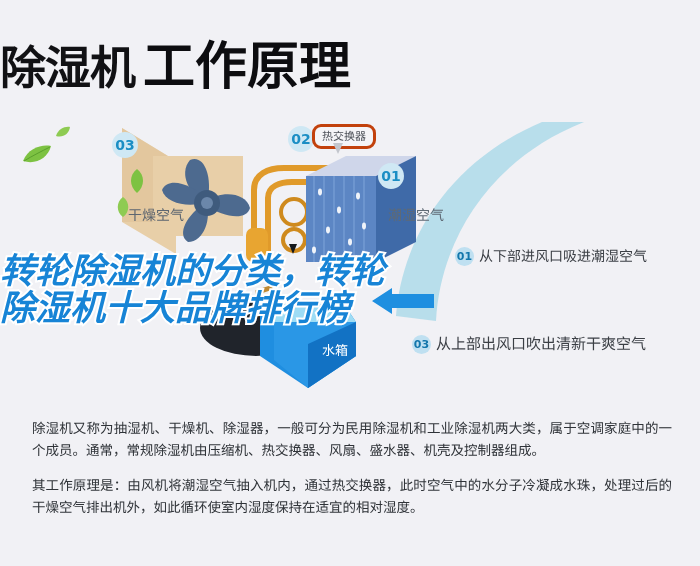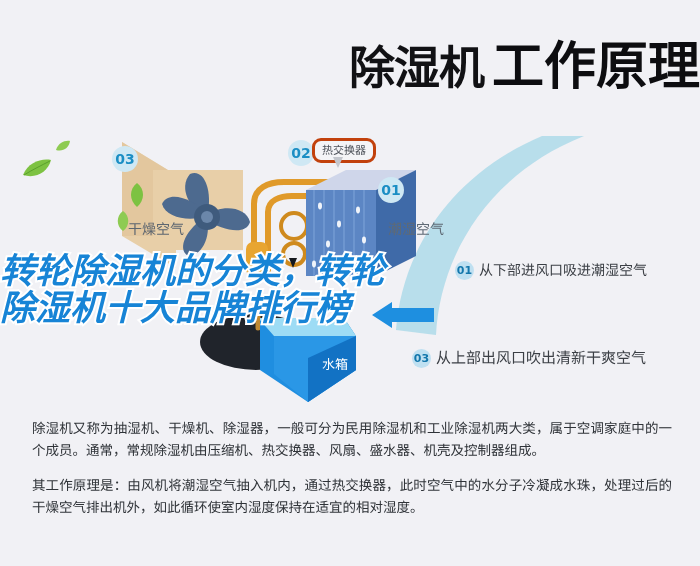--- a/index.html
+++ b/index.html
@@ -22,21 +22,21 @@
     height: 566px;
     background: #f1f1f5;
   }
 
   
   .title-bar {
     position: absolute;
     left: 0;
     top: 24px;
     width: 700px;
-    text-align: right;
+    text-align: left;
     white-space: nowrap;
   }
   .title-part-a {
     font-size: 46px;
     font-weight: bold;
     color: #111114;
     letter-spacing: -1px;
     vertical-align: baseline;
   }
   .title-part-b {
@@ -45,21 +45,21 @@
     color: #0d0d10;
     letter-spacing: 0px;
     margin-left: 8px;
     vertical-align: baseline;
   }
 
   
   .stage {
     position: absolute;
     left: 0;
-    top: 122px;
+    top: 108px;
     width: 584px;
     height: 280px;
   }
 
   
   .swoosh {
     position: absolute;
     left: 392px;
     top: 8px;
     width: 250px;

